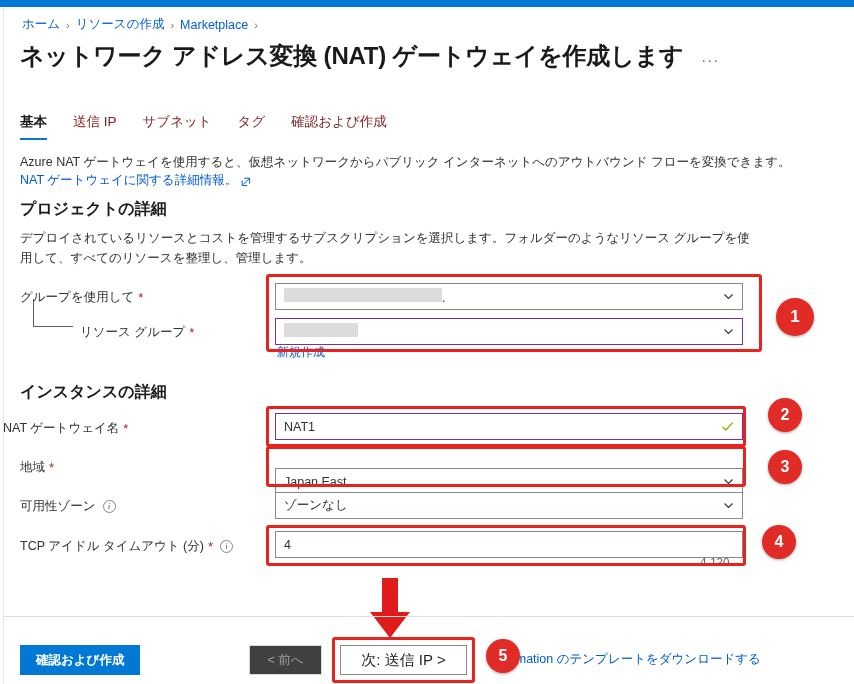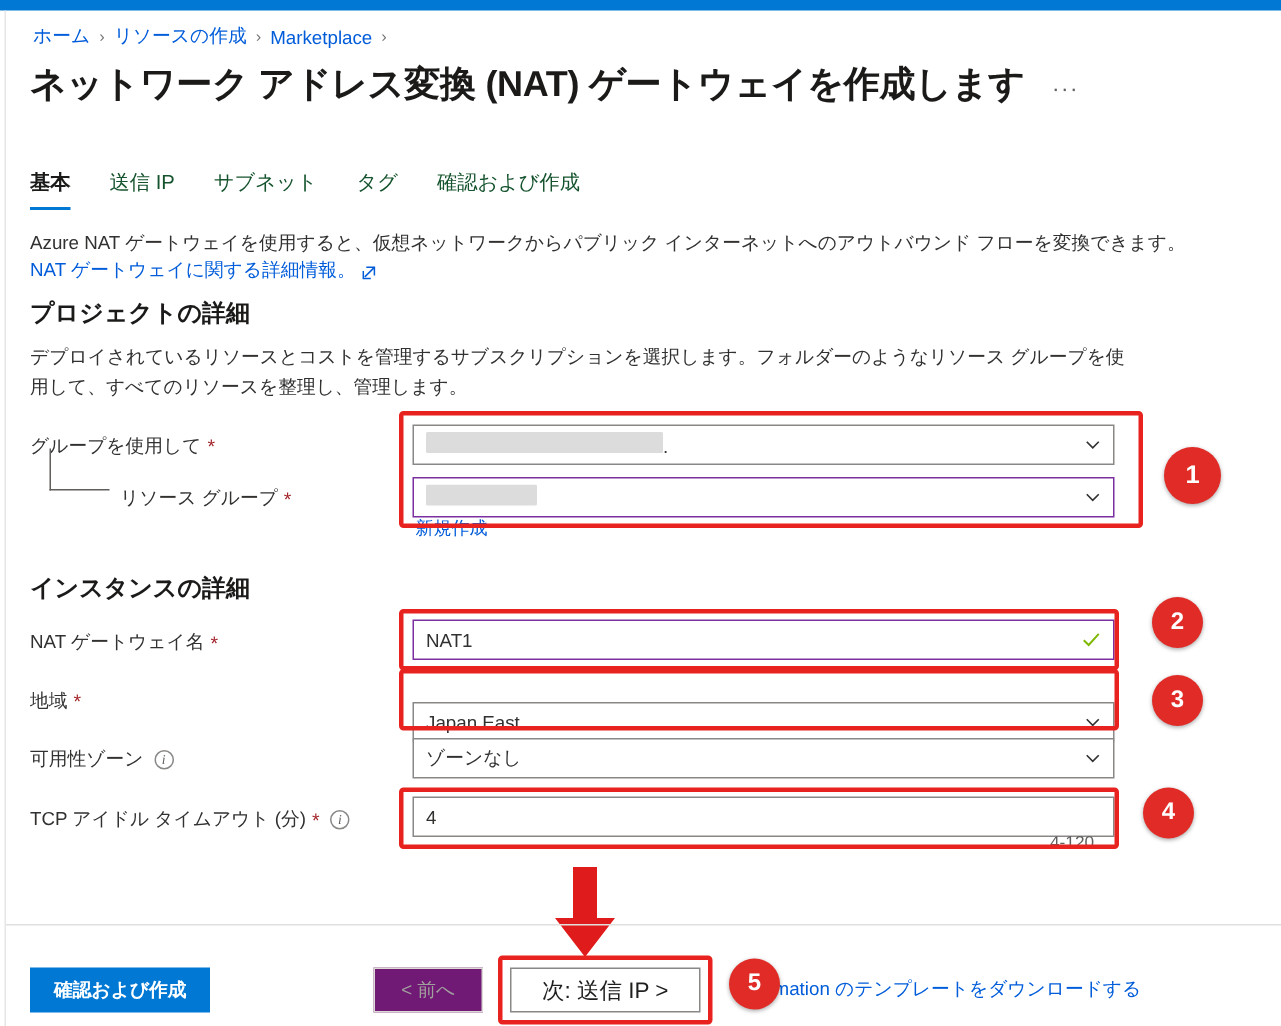--- a/index.html
+++ b/index.html
@@ -89,21 +89,21 @@
     left: 20px;
     display: flex;
     align-items: flex-end;
     gap: 0;
   }
   .tab {
     position: relative;
     padding: 0 16px 9px 0;
     margin-right: 10px;
     font-size: 13.5px;
-    color: #14532d;
+    color: #7f1d1d;
     cursor: pointer;
     white-space: nowrap;
   }
   .tab.active {
     font-weight: 700;
     color: #1b1a19;
   }
   .tab.active::after {
     content: "";
     position: absolute;
@@ -331,21 +331,21 @@
     display: flex;
     align-items: center;
     justify-content: center;
   }
   .btn-disabled {
     position: absolute;
     left: 249px;
     top: 645px;
     width: 73px;
     height: 30px;
-    background: #701a75;
+    background: #404040;
     color: #a19f9d;
     border: 1px solid #ddd9d6;
     font-size: 12.5px;
     font-family: "Liberation Sans", sans-serif;
     display: flex;
     align-items: center;
     justify-content: center;
     cursor: default;
   }
   .btn-next {
@@ -448,21 +448,21 @@
       </svg>
   </span>
 </div>
 <div class="create-new">新規作成</div>
 
 <div class="anno-box" style="left:266px; top:274px; width:496px; height:78px;"></div>
 <div class="badge" style="left:776px; top:298px;">1</div>
 
 <div class="section-head" id="inst-head">インスタンスの詳細</div>
 
-<div class="flabel" style="top:420px; left:20px;">
+<div class="flabel" style="top:420px; left:3px;">
   <span>NAT ゲートウェイ名</span>
   <span class="req">*</span>
 </div>
 <div class="field focused" style="top:413px;">
   <span class="field-text">NAT1</span>
   <span class="check-ok">
     <svg viewBox="0 0 13 13" width="13" height="13">
         <path d="M1.5 6.8 L4.8 10 L11.5 2.6" fill="none" stroke="#7eb900" stroke-width="1.3"></path>
       </svg>
   </span>

